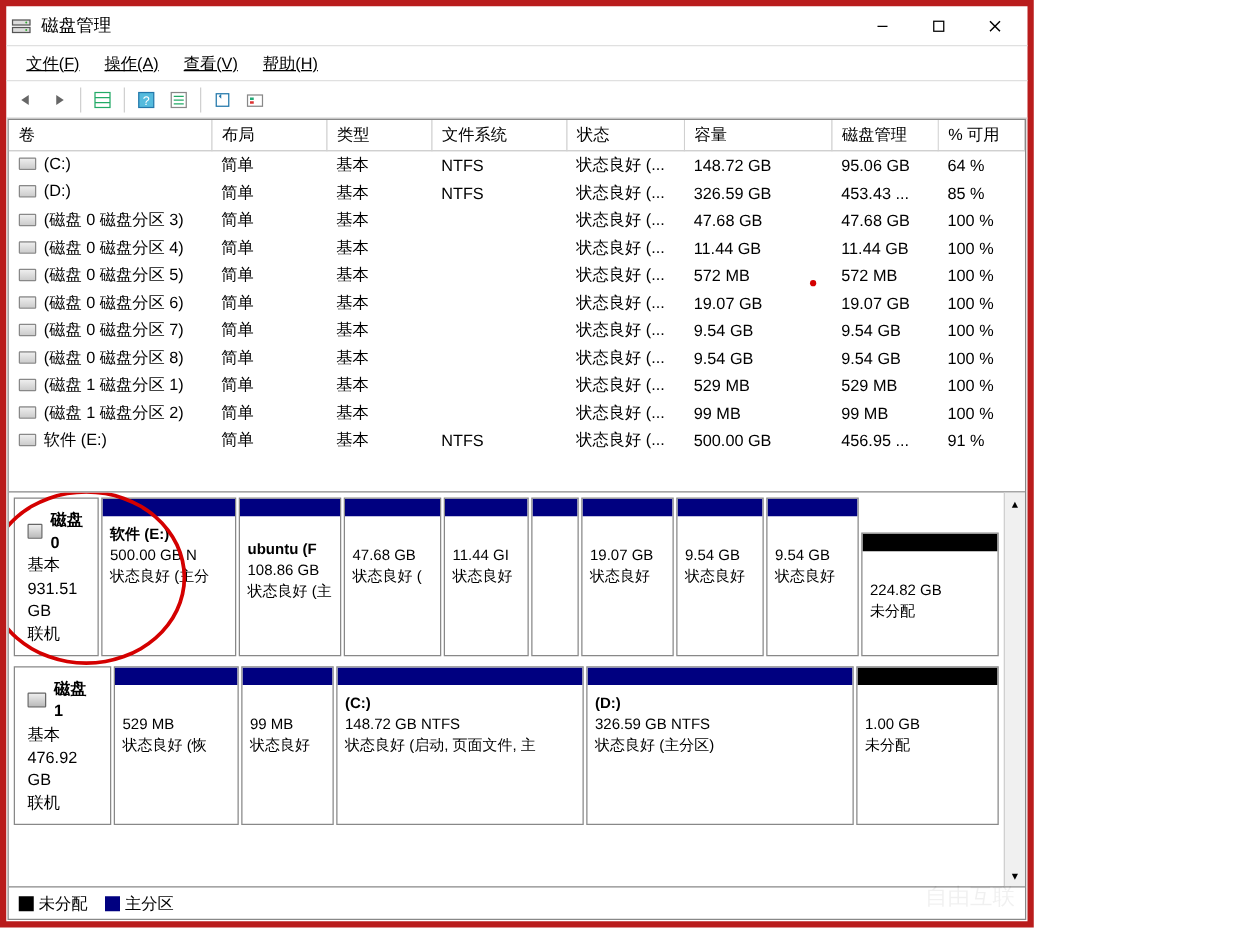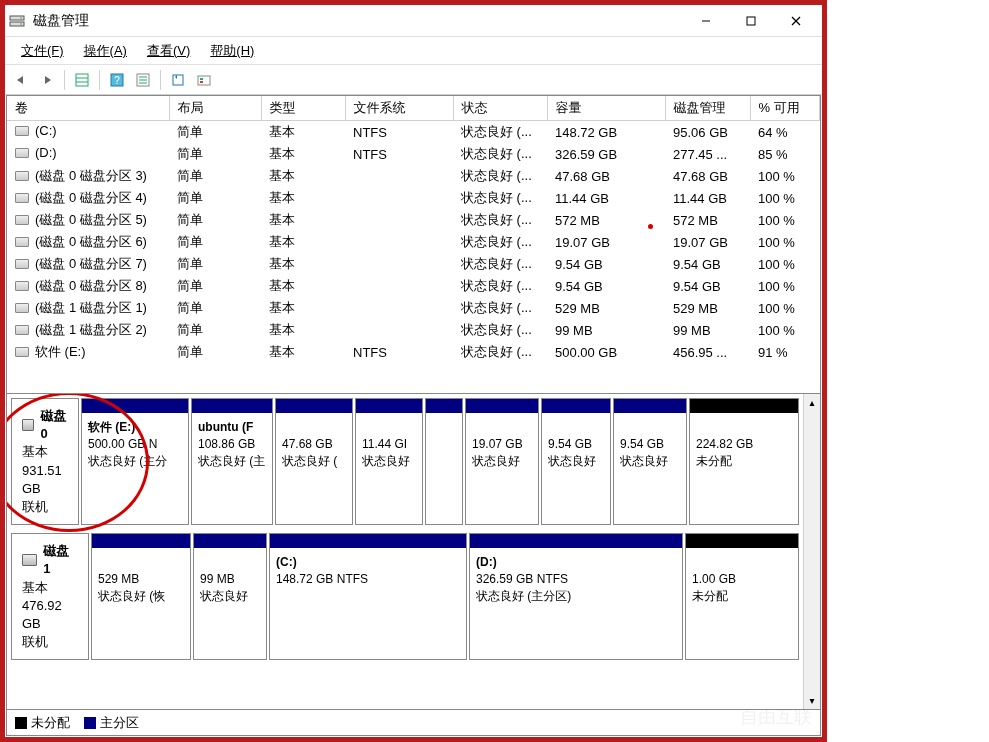--- a/index.html
+++ b/index.html
@@ -195,21 +195,21 @@
             <tr>
               <td class="vol-name">
                 <span class="vol-icon"></span>
                 <span>(D:)</span>
               </td>
               <td>简单</td>
               <td>基本</td>
               <td>NTFS</td>
               <td>状态良好 (...</td>
               <td>326.59 GB</td>
-              <td>277.45 ...</td>
+              <td>453.43 ...</td>
               <td>85 %</td>
             </tr>
             <tr>
               <td class="vol-name">
                 <span class="vol-icon"></span>
                 <span>(磁盘 0 磁盘分区 3)</span>
               </td>
               <td>简单</td>
               <td>基本</td>
               <td></td>
@@ -343,21 +343,21 @@
               </div>
               <div class="disk-parts">
                 <div class="part" style="width: 108px;">
                   <div class="bar primary"></div>
                   <div class="body">
                     <div class="plabel">软件  (E:)</div>
                     <div>500.00 GB N</div>
                     <div>状态良好 (主分</div>
                   </div>
                 </div>
-                <div class="part" style="width: 82px;">
+                <div class="part" style="width: 82px; gap: 12px;">
                   <div class="bar primary"></div>
                   <div class="body">
                     <div class="plabel">ubuntu  (F</div>
                     <div>108.86 GB</div>
                     <div>状态良好 (主</div>
                   </div>
                 </div>
                 <div class="part" style="width: 78px;">
                   <div class="bar primary"></div>
                   <div class="body">
@@ -394,21 +394,21 @@
                   </div>
                 </div>
                 <div class="part" style="width: 74px;">
                   <div class="bar primary"></div>
                   <div class="body">
                     <div>&nbsp;</div>
                     <div>9.54 GB</div>
                     <div>状态良好</div>
                   </div>
                 </div>
-                <div class="part" style="width: 110px;">
+                <div class="part" style="width: 110px; margin-top: 28px;">
                   <div class="bar unalloc"></div>
                   <div class="body">
                     <div>&nbsp;</div>
                     <div>224.82 GB</div>
                     <div>未分配</div>
                   </div>
                 </div>
               </div>
             </div>
             <div class="disk-block">
@@ -436,20 +436,21 @@
                     <div>&nbsp;</div>
                     <div>99 MB</div>
                     <div>状态良好</div>
                   </div>
                 </div>
                 <div class="part" style="width: 198px;">
                   <div class="bar primary"></div>
                   <div class="body">
                     <div class="plabel">(C:)</div>
                     <div>148.72 GB NTFS</div>
+                    <div>状态良好 (启动, 页面文件, 主</div>
                   </div>
                 </div>
                 <div class="part" style="width: 214px;">
                   <div class="bar primary"></div>
                   <div class="body">
                     <div class="plabel">(D:)</div>
                     <div>326.59 GB NTFS</div>
                     <div>状态良好 (主分区)</div>
                   </div>
                 </div>

